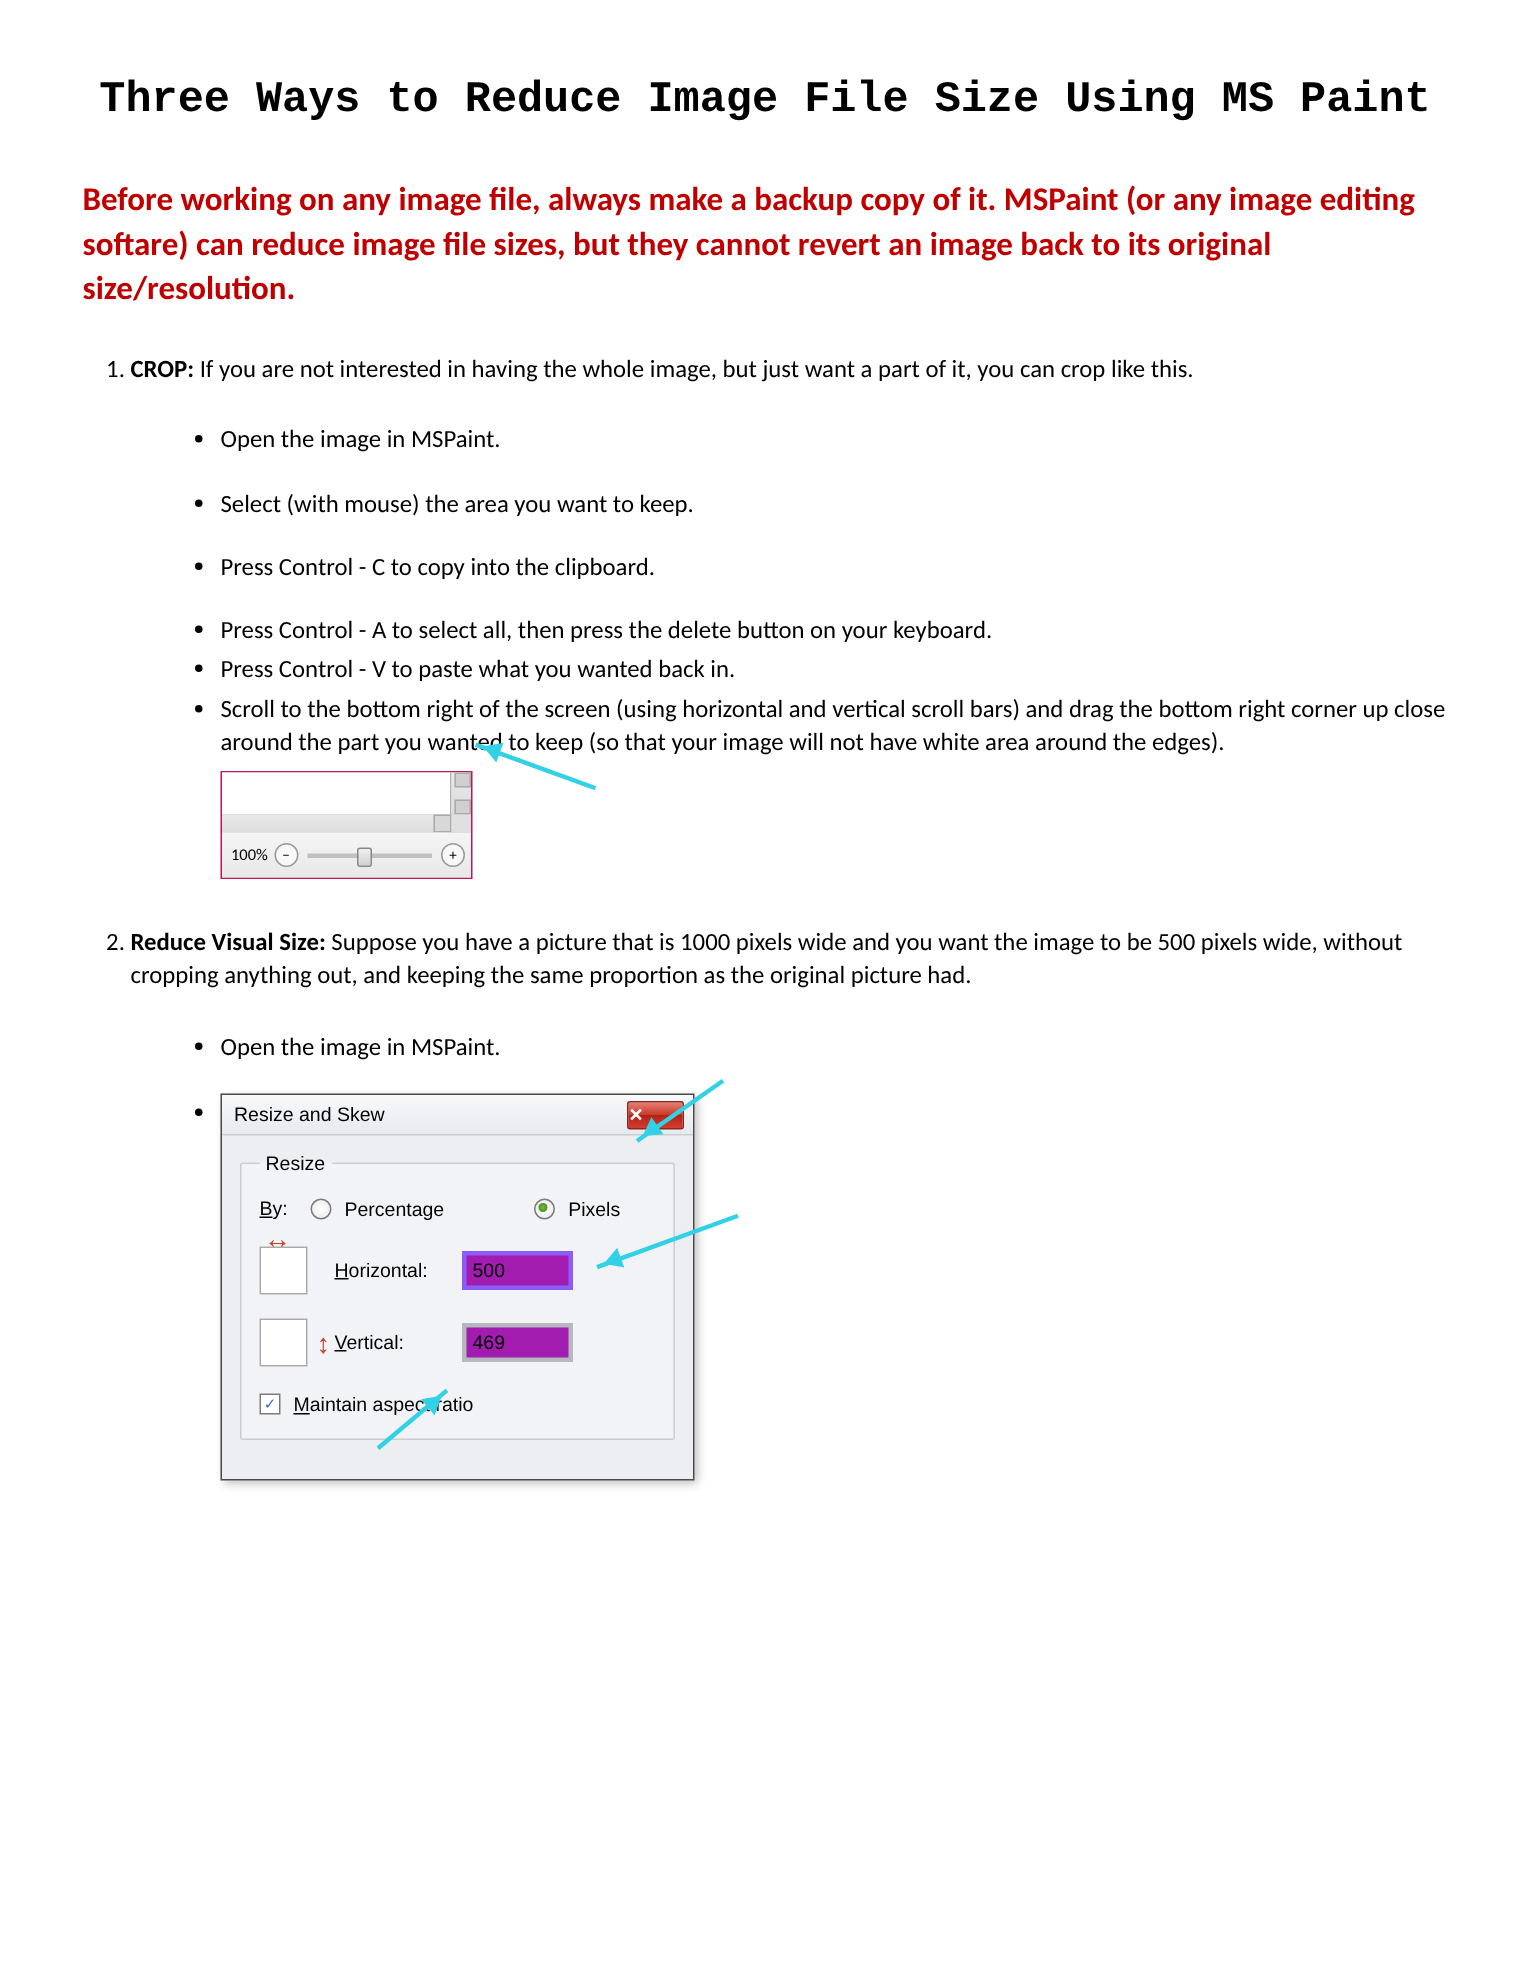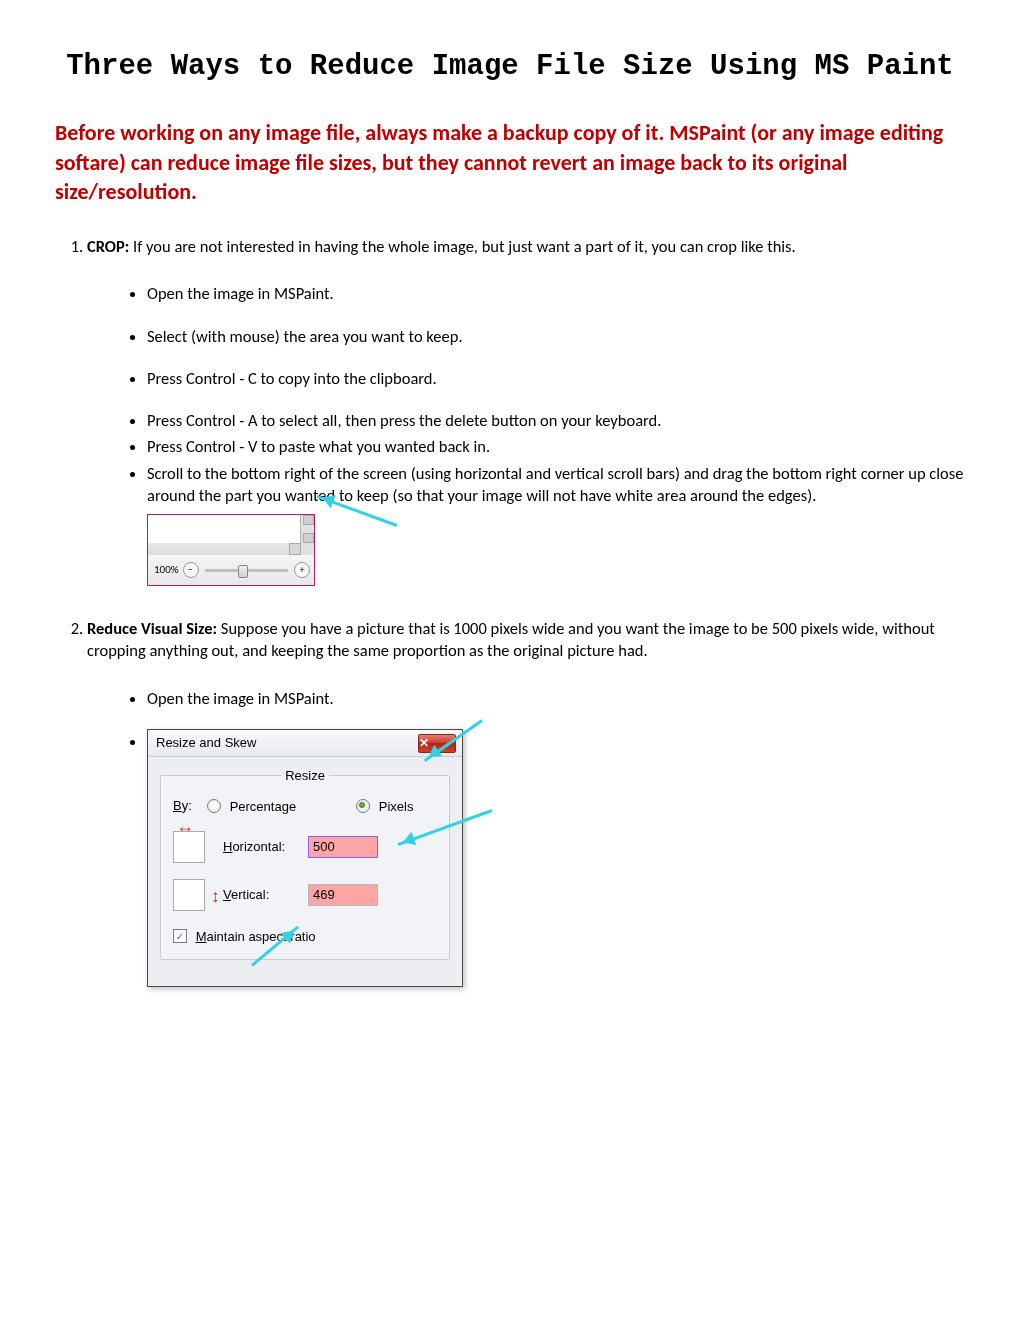--- a/index.html
+++ b/index.html
@@ -199,21 +199,20 @@
   fieldset.group{
     border:1px solid #c9ccd1;
     border-radius:2px;
     padding:12px 12px 14px 12px;
     margin:0 0 14px 0;
     background:#f2f3f6;
   }
   fieldset.group legend{
     padding:0 4px;
     font-size:13px;
-    text-align:center;
   }
   .row{ display:flex; align-items:center; margin-bottom:16px; }
   .row:last-child{ margin-bottom:0; }
   .by-label{
     width:34px;
   }
   .under{ text-decoration:underline; }
   .radio{
     width:12px;height:12px;
     border:1px solid #7a7a7a;
@@ -248,22 +247,22 @@
   }
   .arrow-vert{
     color:#c84128;
     font-size:18px;
     font-weight:bold;
   }
   .field-label{ width:85px; }
   .field-input{
     width:60px;
     height:20px;
-    border:1px solid #8b5cf6;
-    background:#fca5a5;
+    border:3px solid #8b5cf6;
+    background:#a21caf;
     font-size:13px;
     padding:0 4px;
     font-family:inherit;
   }
   .chk{
     width:12px;height:12px;
     border:1px solid #7a7a7a;
     background:#fff;
     display:inline-flex;
     align-items:center;justify-content:center;

